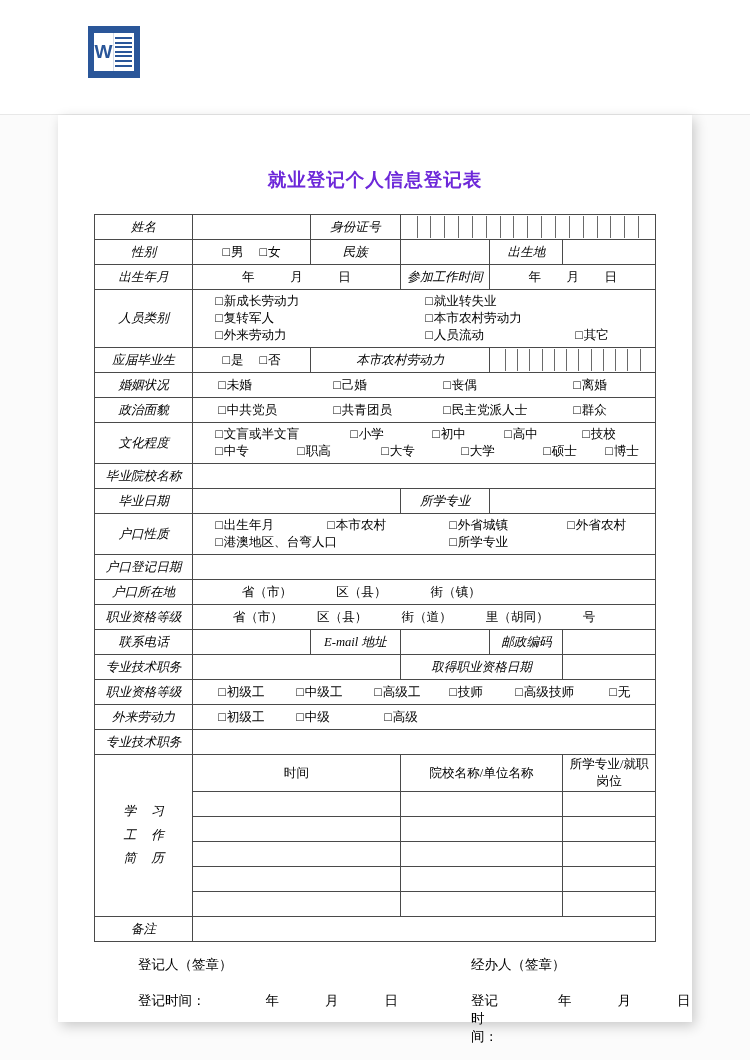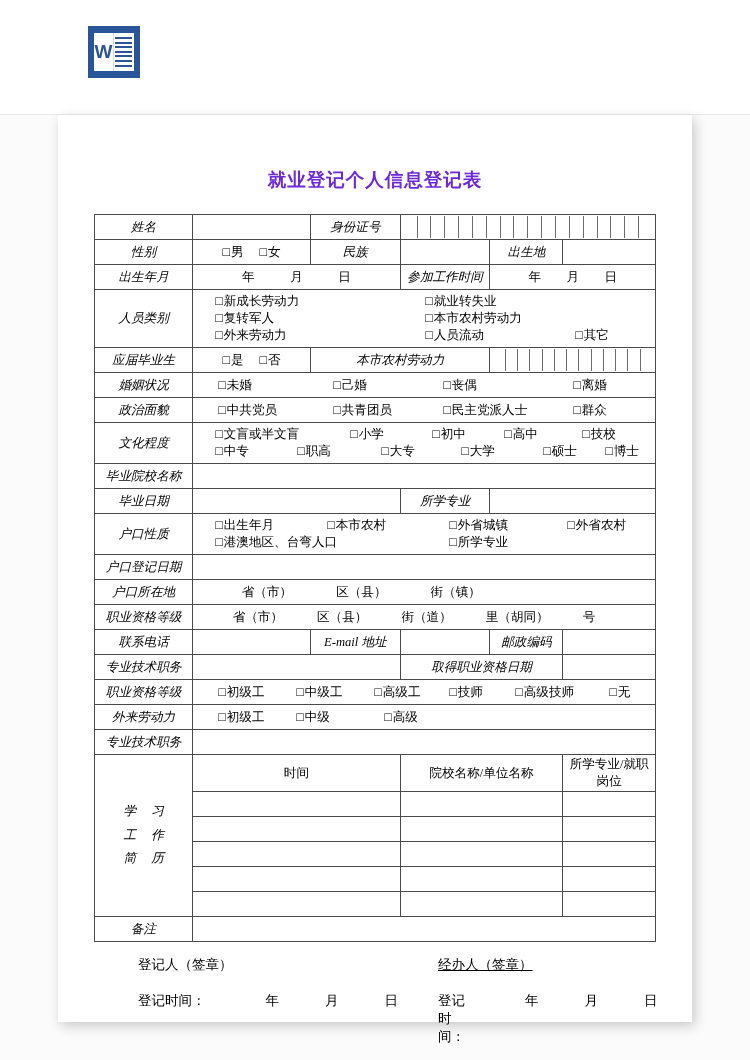--- a/index.html
+++ b/index.html
@@ -218,23 +218,24 @@
 
   
   #sign-block {
     padding: 14px 44px 0 44px;
     font-size: 13.5px;
     color: #000;
   }
   .sign-row {
     display: flex;
     margin-bottom: 18px;
+    gap: 33px;
   }
   .sign-row .c1 { width: 300px; flex: 0 0 auto; }
-  .sign-row .c2 { flex: 1 1 auto; text-decoration: underline; }
+  .sign-row .c2 { flex: 1 1 auto; }
   .dt { display: inline-flex; }
   .dt b { font-weight: normal; margin-left: 46px; }
   .dt b.first { margin-left: 60px; }
 </style>
 </head>
 <body>
 
 <div id="site-header">
   <div id="header-inner">
 

